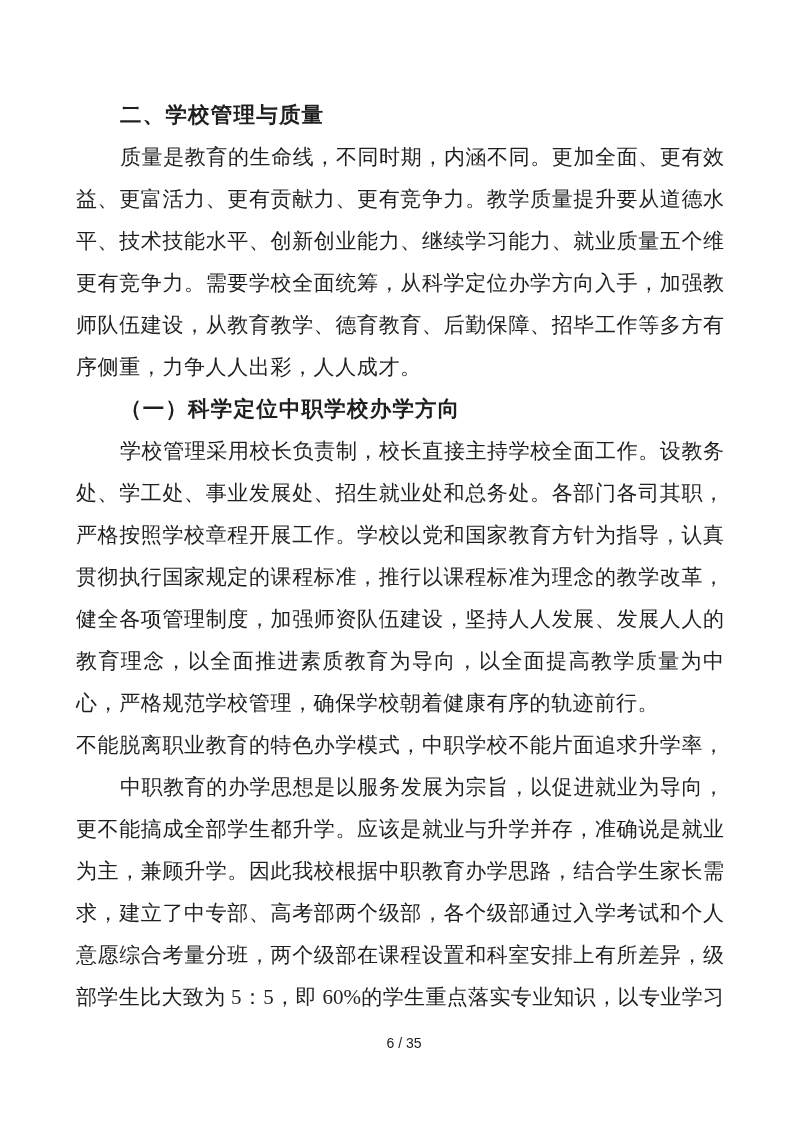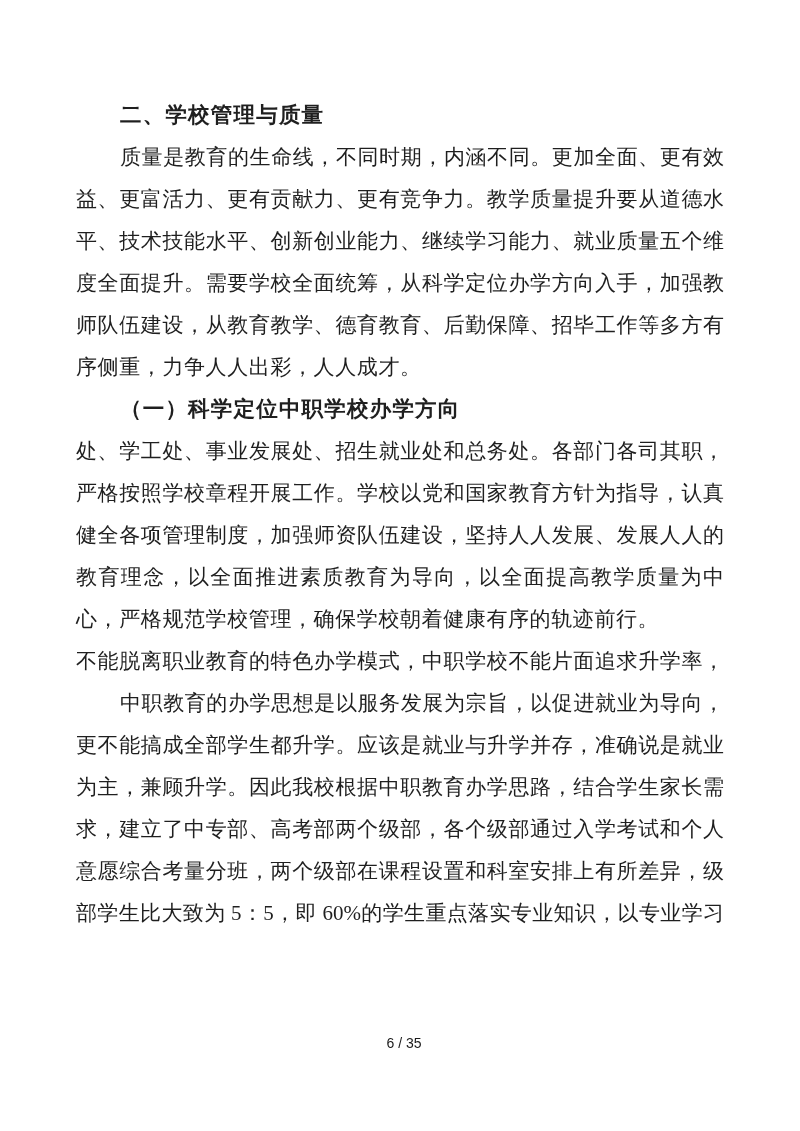--- a/index.html
+++ b/index.html
@@ -59,26 +59,28 @@
 </style>
 </head>
 <body>
 
 <div class="page">
   <div class="content">
       <div class="line bold indent">二、学校管理与质量</div>
       <div class="line indent justify">质量是教育的生命线，不同时期，内涵不同。更加全面、更有效</div>
       <div class="line justify">益、更富活力、更有贡献力、更有竞争力。教学质量提升要从道德水</div>
       <div class="line justify">平、技术技能水平、创新创业能力、继续学习能力、就业质量五个维</div>
-      <div class="line justify">度全面提升。需要学校全面统筹，从科学定位办学方向入手，加强教</div>
+      <div class="line justify">更有竞争力。需要学校全面统筹，从科学定位办学方向入手，加强教</div>
       <div class="line justify">师队伍建设，从教育教学、德育教育、后勤保障、招毕工作等多方有</div>
       <div class="line">序侧重，力争人人出彩，人人成才。</div>
       <div class="line bold indent">（一）科学定位中职学校办学方向</div>
+      <div class="line indent justify">学校管理采用校长负责制，校长直接主持学校全面工作。设教务</div>
       <div class="line justify">处、学工处、事业发展处、招生就业处和总务处。各部门各司其职，</div>
       <div class="line justify">严格按照学校章程开展工作。学校以党和国家教育方针为指导，认真</div>
+      <div class="line justify">贯彻执行国家规定的课程标准，推行以课程标准为理念的教学改革，</div>
       <div class="line justify">健全各项管理制度，加强师资队伍建设，坚持人人发展、发展人人的</div>
       <div class="line justify">教育理念，以全面推进素质教育为导向，以全面提高教学质量为中</div>
       <div class="line">心，严格规范学校管理，确保学校朝着健康有序的轨迹前行。</div>
       <div class="line justify">不能脱离职业教育的特色办学模式，中职学校不能片面追求升学率，</div>
       <div class="line indent justify">中职教育的办学思想是以服务发展为宗旨，以促进就业为导向，</div>
       <div class="line justify">更不能搞成全部学生都升学。应该是就业与升学并存，准确说是就业</div>
       <div class="line justify">为主，兼顾升学。因此我校根据中职教育办学思路，结合学生家长需</div>
       <div class="line justify">求，建立了中专部、高考部两个级部，各个级部通过入学考试和个人</div>
       <div class="line justify">意愿综合考量分班，两个级部在课程设置和科室安排上有所差异，级</div>
       <div class="line justify">部学生比大致为 5：5，即 60%的学生重点落实专业知识，以专业学习</div>

